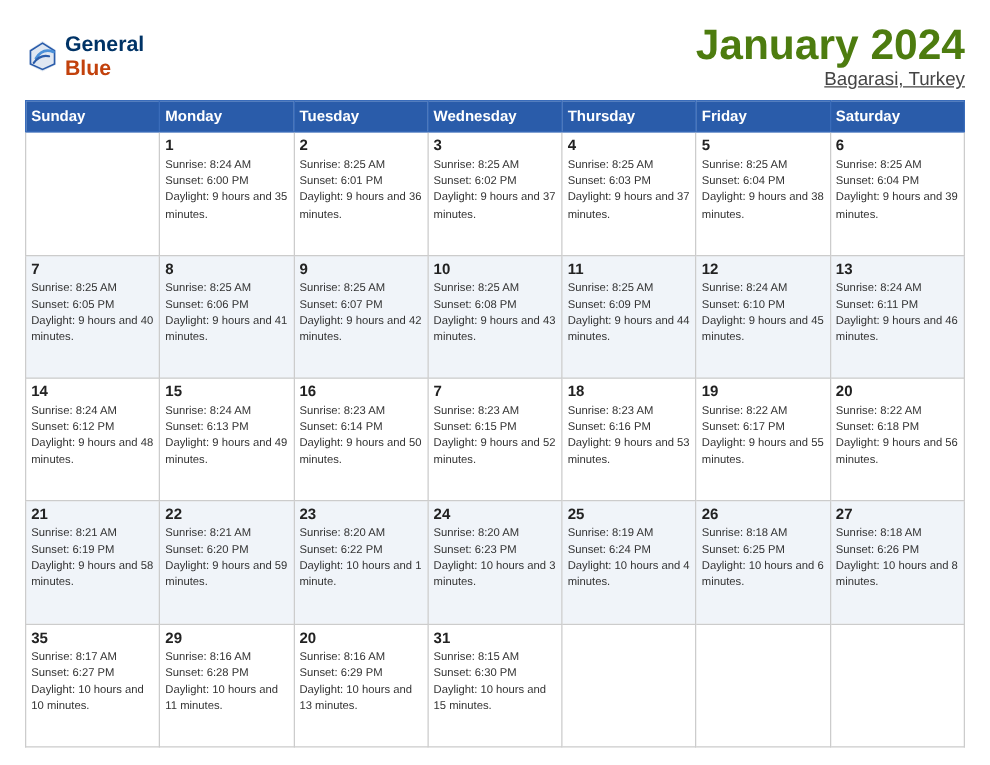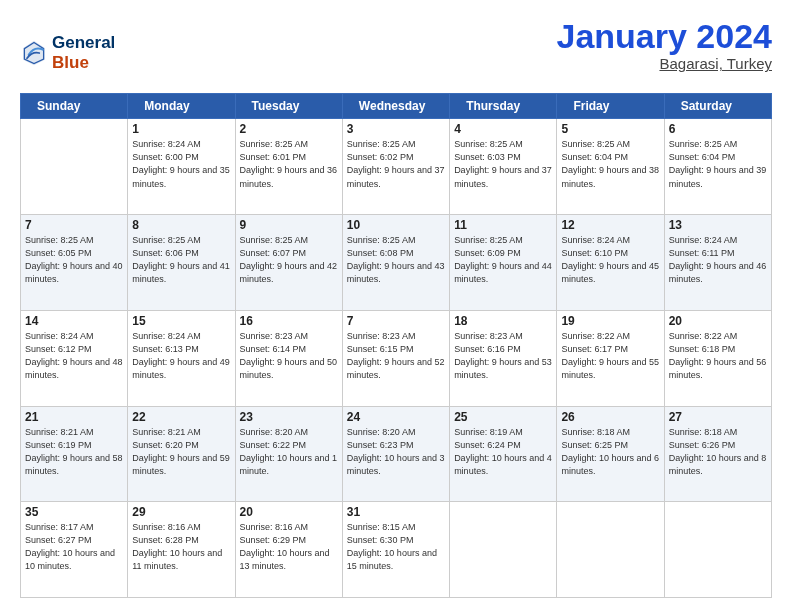--- a/index.html
+++ b/index.html
@@ -12,61 +12,61 @@
     }
     .page {
       width: 792px;
       height: 612px;
       padding: 18px 20px 14px 20px;
       display: flex;
       flex-direction: column;
     }
     .header {
       display: flex;
-      align-items: flex-end;
+      align-items: center;
       justify-content: space-between;
-      margin-bottom: 21px;
+      margin-bottom: 8px;
     }
     .logo {
       display: flex;
       align-items: center;
       gap: 4px;
     }
     .logo-icon {
       width: 28px;
       height: 28px;
     }
     .title-block {
       text-align: right;
     }
     .calendar-title {
       font-size: 34px;
       font-weight: bold;
-      color: #1d4ed8;
+      color: #4d7c0f;
       line-height: 1.1;
     }
     .calendar-subtitle {
       font-size: 15px;
       color: #444;
       text-align: right;
       text-decoration: underline;
     }
     .calendar {
       flex: 1;
       border: 1px solid #ccc;
       border-collapse: collapse;
       width: 100%;
       table-layout: fixed;
     }
     .calendar th {
       background: #2a5caa;
       color: #fff;
       font-size: 12px;
       font-weight: bold;
-      padding: 5px 16px;
+      padding: 5px 4px;
       text-align: left;
       border: 1px solid #3a6cba;
     }
     .calendar td {
       border: 1px solid #ccc;
       vertical-align: top;
       padding: 3px 4px;
       font-size: 9.5px;
       color: #333;
       height: 88px;

